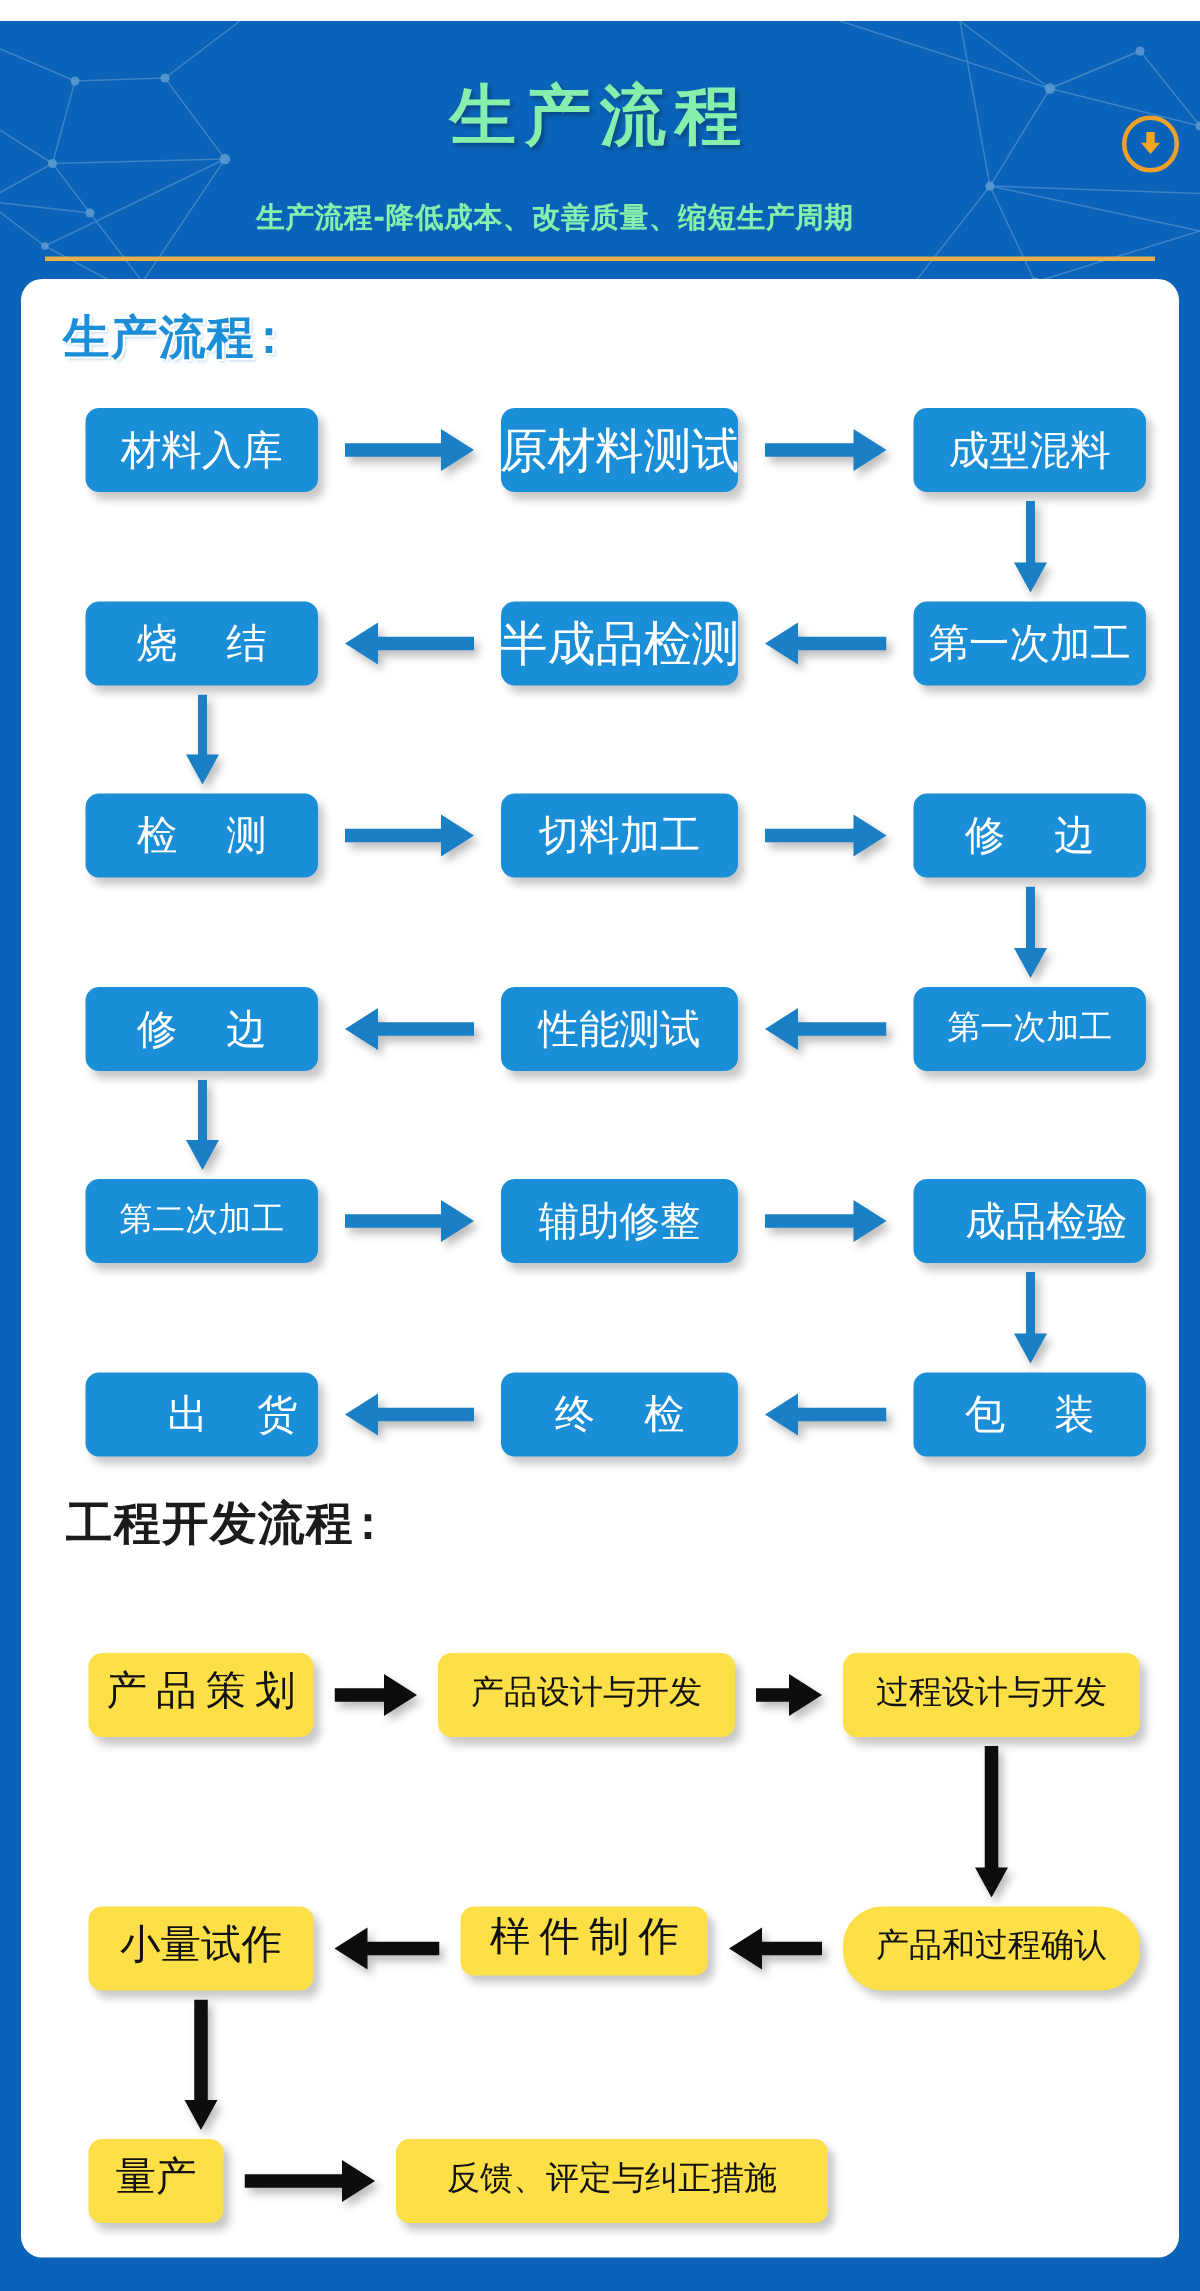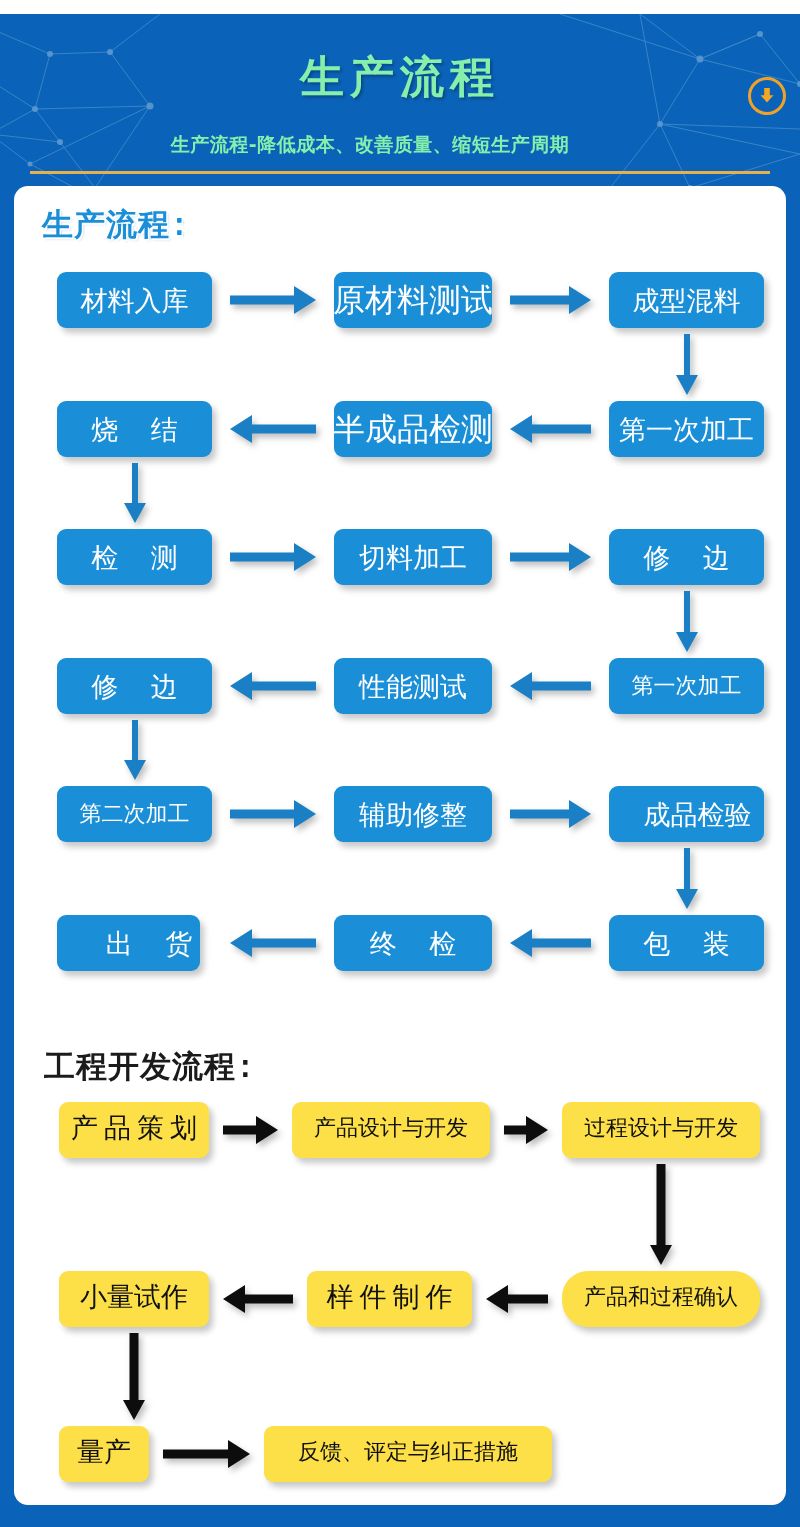--- a/index.html
+++ b/index.html
@@ -170,48 +170,48 @@
       <div class="node blue" style="left: 595px; top: 600px; width: 155px; height: 56px; padding-left: 22px;">成品检验</div>
       <svg class="arr" width="86" height="34" viewBox="0 0 86 34" style="left: 216px; top: 611px;">
         <path d="M0,12.5 L64,12.5 L64,3 L86,17 L64,31 L64,21.5 L0,21.5 Z" fill="#1a7fc4"></path>
       </svg>
       <svg class="arr" width="81" height="34" viewBox="0 0 81 34" style="left: 496px; top: 611px;">
         <path d="M0,12.5 L59,12.5 L59,3 L81,17 L59,31 L59,21.5 L0,21.5 Z" fill="#1a7fc4"></path>
       </svg>
       <svg class="arr" width="30" height="61" viewBox="0 0 30 61" style="left: 657.5px; top: 662px;">
         <path d="M12,0 L18,0 L18,41 L26,41 L15,61 L4,41 L12,41 Z" fill="#1a7fc4"></path>
       </svg>
-      <div class="node blue sp1" style="left: 43px; top: 729px; width: 143px; height: 56px; padding-left: 41px;">出 货</div>
+      <div class="node blue sp1" style="left: 43px; top: 729px; width: 155px; height: 56px; padding-left: 41px;">出 货</div>
       <div class="node blue sp1" style="left: 320px; top: 729px; width: 158px; height: 56px;">终 检</div>
       <div class="node blue sp1" style="left: 595px; top: 729px; width: 155px; height: 56px;">包 装</div>
       <svg class="arr" width="86" height="34" viewBox="0 0 86 34" style="left: 216px; top: 740px;">
         <path d="M86,12.5 L22,12.5 L22,3 L0,17 L22,31 L22,21.5 L86,21.5 Z" fill="#1a7fc4"></path>
       </svg>
       <svg class="arr" width="81" height="34" viewBox="0 0 81 34" style="left: 496px; top: 740px;">
         <path d="M81,12.5 L22,12.5 L22,3 L0,17 L22,31 L22,21.5 L81,21.5 Z" fill="#1a7fc4"></path>
       </svg>
     </div>
 
-  <div class="section-title dark" style="left:30px;top:860px;">工程开发流程:</div>
+  <div class="section-title dark" style="left:30px;top:809px;">工程开发流程:</div>
 
   <div id="green-flow">
       <div class="node green sp2" style="left: 45px; top: 916px; width: 150px; height: 56px; letter-spacing: 6px; text-indent: 6px;">产品策划</div>
       <div class="node green smaller" style="left: 278px; top: 916px; width: 198px; height: 56px;">产品设计与开发</div>
       <div class="node green smaller" style="left: 548px; top: 916px; width: 198px; height: 56px;">过程设计与开发</div>
       <svg class="arr" width="55" height="34" viewBox="0 0 55 34" style="left: 209px; top: 927px;">
         <path d="M0,12.5 L33,12.5 L33,3 L55,17 L33,31 L33,21.5 L0,21.5 Z" fill="#0d0d0d"></path>
       </svg>
       <svg class="arr" width="44" height="34" viewBox="0 0 44 34" style="left: 490px; top: 927px;">
         <path d="M0,12.5 L22,12.5 L22,3 L44,17 L22,31 L22,21.5 L0,21.5 Z" fill="#0d0d0d"></path>
       </svg>
       <svg class="arr" width="30" height="101" viewBox="0 0 30 101" style="left: 632px; top: 978px;">
         <path d="M10.5,0 L19.5,0 L19.5,81 L26,81 L15,101 L4,81 L10.5,81 Z" fill="#0d0d0d"></path>
       </svg>
       <div class="node green" style="left: 45px; top: 1085px; width: 150px; height: 56px;">小量试作</div>
-      <div class="node green sp2" style="left: 293px; top: 1085px; width: 165px; height: 56px; letter-spacing: 6px; text-indent: 6px;">样件制作</div>
+      <div class="node green sp2" style="left: 293px; top: 1085px; width: 165px; height: 46px; letter-spacing: 6px; text-indent: 6px;">样件制作</div>
       <div class="node green smaller" style="left: 548px; top: 1085px; width: 198px; height: 56px; border-radius: 26px;">产品和过程确认</div>
       <svg class="arr" width="70" height="34" viewBox="0 0 70 34" style="left: 209px; top: 1096px;">
         <path d="M70,12.5 L22,12.5 L22,3 L0,17 L22,31 L22,21.5 L70,21.5 Z" fill="#0d0d0d"></path>
       </svg>
       <svg class="arr" width="62" height="34" viewBox="0 0 62 34" style="left: 472px; top: 1096px;">
         <path d="M62,12.5 L22,12.5 L22,3 L0,17 L22,31 L22,21.5 L62,21.5 Z" fill="#0d0d0d"></path>
       </svg>
       <svg class="arr" width="30" height="87" viewBox="0 0 30 87" style="left: 105px; top: 1147px;">
         <path d="M10.5,0 L19.5,0 L19.5,67 L26,67 L15,87 L4,67 L10.5,67 Z" fill="#0d0d0d"></path>
       </svg>

